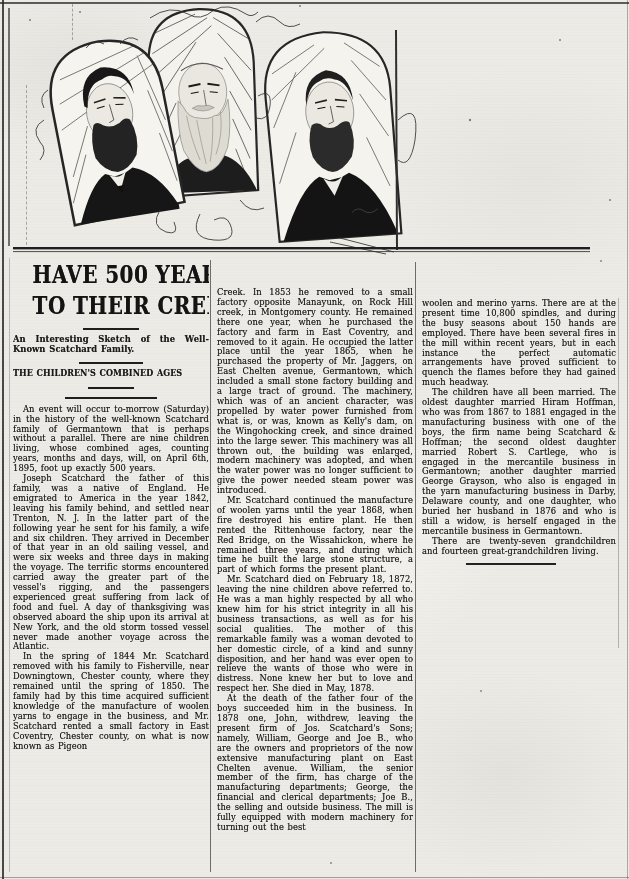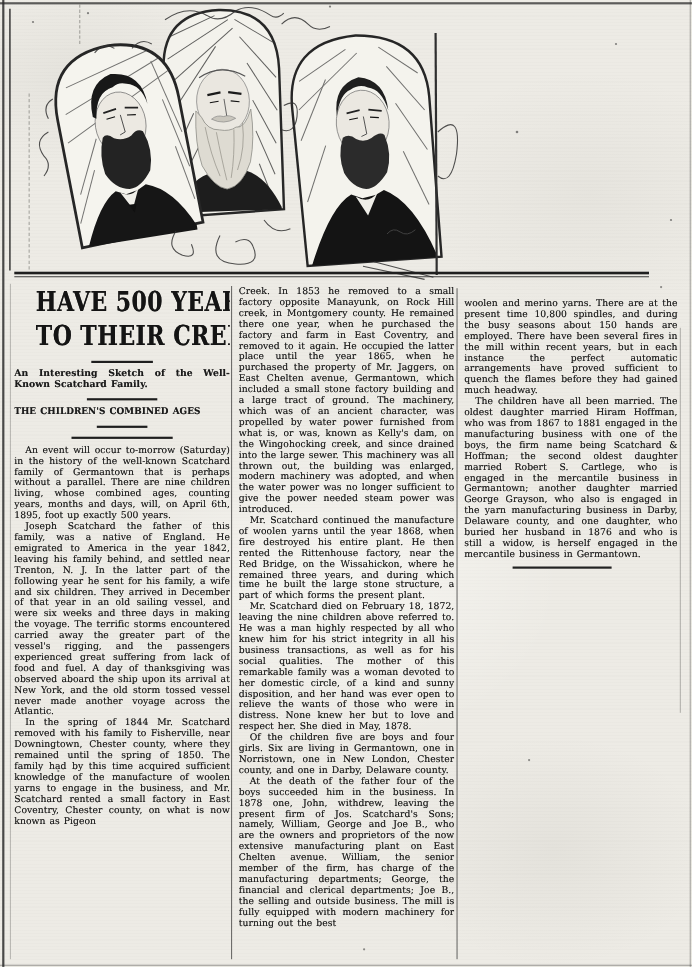--- a/index.html
+++ b/index.html
@@ -20,21 +20,21 @@
   .edge-right{right:1px;top:0;width:1px;height:879px;opacity:.35;}
   .edge-bottom{left:0;bottom:1px;width:629px;height:1px;opacity:.4;}
   .toprule-area{position:absolute;left:0;top:0;width:629px;height:258px;}
   .dotline{position:absolute;border-left:1px dashed #6b6b66;opacity:.55;}
   .vr{position:absolute;width:1px;background:rgba(25,25,25,.6);}
   .speck{position:absolute;background:rgba(40,40,40,.5);border-radius:50%;}
 
   
   .col{position:absolute;text-align:justify;}
   .col p{margin:0;text-indent:10px;font-size:8.4px;line-height:9.9px;word-spacing:.9px;letter-spacing:.05px;text-shadow:0 0 .5px rgba(20,20,20,.55);}
-  .col p.cont{text-indent:0;}
+  .col p.cont{text-indent:0;margin-top:28px;}
   .col1{left:13px;top:259px;width:196px;height:614px;overflow:hidden;}
   .col2{left:217px;top:260px;width:196px;height:616px;overflow:hidden;}
   .col3{left:422px;top:271px;width:194px;height:600px;overflow:hidden;}
   .h1line{font-weight:bold;font-size:25px;line-height:31px;text-align:center;white-space:nowrap;transform:scaleX(.8);transform-origin:50% 50%;letter-spacing:.5px;color:#141414;text-shadow:0 0 .6px rgba(0,0,0,.7);}
   .subhead{font-size:11px;font-weight:bold;line-height:16.5px;text-indent:0 !important;word-spacing:1.5px;}
   .kicker{font-size:11.2px;font-weight:bold;text-align:left;letter-spacing:.2px;white-space:nowrap;text-indent:0 !important;transform:scaleX(.96);transform-origin:0 50%;}
   .lead{font-size:8.8px;font-weight:bold;line-height:13.2px;text-align:justify;text-indent:0 !important;word-spacing:1.6px;letter-spacing:.25px;}
   .lead .struck{text-decoration:line-through;text-decoration-thickness:1.5px;}
   .rule{background:#1e1e1e;height:2px;}
   .ruleA{width:56px;margin:7px auto 5px auto;}
@@ -186,27 +186,27 @@
     <div class="rule ruleD"></div>
     <p>An event will occur to-morrow (Saturday) in the history of the well-known Scatchard family of Germantown that is perhaps without a parallel. There are nine children living, whose combined ages, counting years, months and days, will, on April 6th, 1895, foot up exactly 500 years.</p>
     <p>Joseph Scatchard the father of this family, was a native of England. He emigrated to America in the year 1842, leaving his family behind, and settled near Trenton, N. J. In the latter part of the following year he sent for his family, a wife and six children. They arrived in December of that year in an old sailing vessel, and were six weeks and three days in making the voyage. The terrific storms encountered carried away the greater part of the vessel's rigging, and the passengers experienced great suffering from lack of food and fuel. A day of thanksgiving was observed aboard the ship upon its arrival at New York, and the old storm tossed vessel never made another voyage across the Atlantic.</p>
     <p>In the spring of 1844 Mr. Scatchard removed with his family to Fisherville, near Downingtown, Chester county, where they remained until the spring of 1850. The family had by this time acquired sufficient knowledge of the manufacture of woolen yarns to engage in the business, and Mr. Scatchard rented a small factory in East Coventry, Chester county, on what is now known as Pigeon</p>
   </div>
 
   <div class="col col2">
     <p class="cont">Creek. In 1853 he removed to a small factory opposite Manayunk, on Rock Hill creek, in Montgomery county. He remained there one year, when he purchased the factory and farm in East Coventry, and removed to it again. He occupied the latter place until the year 1865, when he purchased the property of Mr. Jaggers, on East Chelten avenue, Germantown, which included a small stone factory building and a large tract of ground. The machinery, which was of an ancient character, was propelled by water power furnished from what is, or was, known as Kelly's dam, on the Wingohocking creek, and since drained into the large sewer. This machinery was all thrown out, the building was enlarged, modern machinery was adopted, and when the water power was no longer sufficient to give the power needed steam power was introduced.</p>
     <p>Mr. Scatchard continued the manufacture of woolen yarns until the year 1868, when fire destroyed his entire plant. He then rented the Rittenhouse factory, near the Red Bridge, on the Wissahickon, where he remained three years, and during which time he built the large stone structure, a part of which forms the present plant.</p>
     <p>Mr. Scatchard died on February 18, 1872, leaving the nine children above referred to. He was a man highly respected by all who knew him for his strict integrity in all his business transactions, as well as for his social qualities. The mother of this remarkable family was a woman devoted to her domestic circle, of a kind and sunny disposition, and her hand was ever open to relieve the wants of those who were in distress. None knew her but to love and respect her. She died in May, 1878.</p>
-    <p>Of the children five are boys and four girls. Six are living in Germantown, one in Norristown, one in New London, Chester county, and one in Darby, Delaware county.</p>
     <p>At the death of the father four of the boys succeeded him in the business. In 1878 one, John, withdrew, leaving the present firm of Jos. Scatchard's Sons; namely, William, George and Joe B., who are the owners and proprietors of the now extensive manufacturing plant on East Chelten avenue. William, the senior member of the firm, has charge of the manufacturing departments; George, the financial and clerical departments; Joe B., the selling and outside business. The mill is fully equipped with modern machinery for turning out the best</p>
   </div>
 
   <div class="col col3">
     <p class="cont">woolen and merino yarns. There are at the present time 10,800 spindles, and during the busy seasons about 150 hands are employed. There have been several fires in the mill within recent years, but in each instance the perfect automatic arrangements have proved sufficient to quench the flames before they had gained much headway.</p>
     <p>The children have all been married. The oldest daughter married Hiram Hoffman, who was from 1867 to 1881 engaged in the manufacturing business with one of the boys, the firm name being Scatchard &amp; Hoffman; the second oldest daughter married Robert S. Cartlege, who is engaged in the mercantile business in Germantown; another daughter married George Grayson, who also is engaged in the yarn manufacturing business in Darby, Delaware county, and one daughter, who buried her husband in 1876 and who is still a widow, is herself engaged in the mercantile business in Germantown.</p>
+    <p>There are twenty-seven grandchildren and fourteen great-grandchildren living.</p>
     <div class="end-rule"></div>
   </div>
 
   <div class="speck" style="left:160px;top:438px;width:3px;height:2px;"></div>
   <div class="speck" style="left:52px;top:700px;width:2px;height:2px;"></div>
   <div class="speck" style="left:600px;top:260px;width:2px;height:2px;"></div>
   <div class="speck" style="left:480px;top:690px;width:2px;height:2px;"></div>
   <div class="speck" style="left:330px;top:862px;width:2px;height:2px;"></div>
 
 </div>

